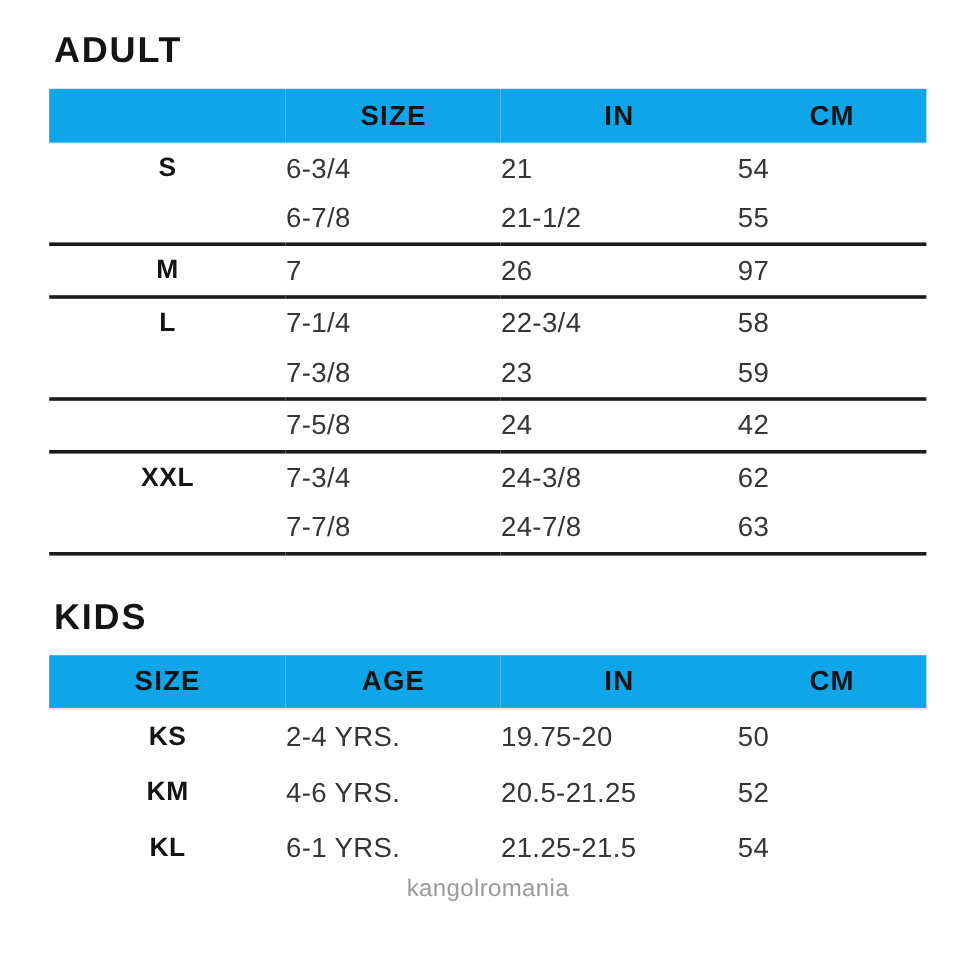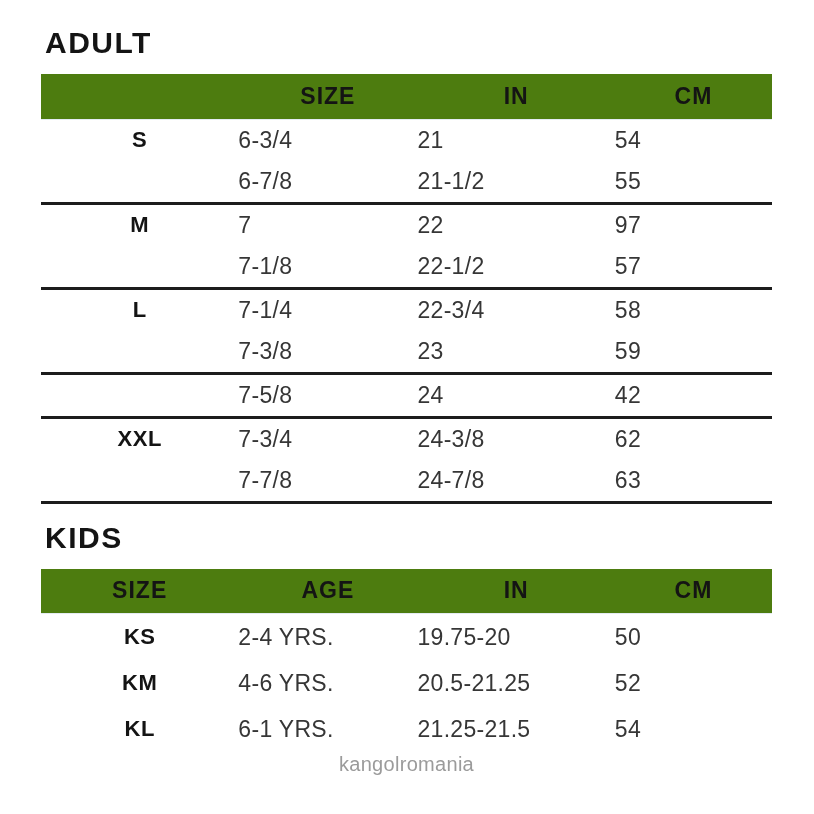--- a/index.html
+++ b/index.html
@@ -2,24 +2,24 @@
 <html><head>
 <meta charset="utf-8">
 <style>
   html,body{margin:0;padding:0;background:#ffffff;}
   body{font-family:"Liberation Sans",sans-serif;-webkit-font-smoothing:antialiased;}
   .page{width:814px;height:812px;box-sizing:border-box;padding:28px 0 0 41px;overflow:hidden;background:#ffffff;}
   .section-title{
     font-size:30px;font-weight:bold;color:#141414;letter-spacing:1.5px;
     line-height:1;margin:0 0 16px 4px;
   }
-  .kids-title{margin-top:19px;}
+  .kids-title{margin-top:37px;}
   table{width:731px;border-collapse:collapse;table-layout:fixed;}
   col.c1{width:27%;} col.c2{width:24.5%;} col.c3{width:27%;} col.c4{width:21.5%;}
-  thead tr{background:#4d7c0f;height:45px;}
+  thead tr{background:#0ea5e9;height:45px;}
   th{
     font-size:23px;font-weight:bold;color:#141414;letter-spacing:1px;
     text-align:center;padding:0;border-bottom:1px solid #e4ebf2;
   }
   .adult-table tbody{border-bottom:3px solid #1c1c1c;}
   .adult-table td{height:41px;padding:0;}
   .kids-table td{height:46px;padding:0;}
   td.lbl{font-weight:bold;color:#141414;font-size:22px;letter-spacing:0.5px;text-align:center;}
   td.val{color:#363636;font-size:23px;font-weight:normal;letter-spacing:0.3px;}
   .watermark{
@@ -60,28 +60,22 @@
         <td class="lbl"></td>
         <td class="val">6-7/8</td>
         <td class="val">21-1/2</td>
         <td class="val">55</td>
       </tr>
     </tbody>
     <tbody>
       <tr>
         <td class="lbl">M</td>
         <td class="val">7</td>
-        <td class="val">22</td>
+        <td class="val">26</td>
         <td class="val">97</td>
-      </tr>
-      <tr>
-        <td class="lbl"></td>
-        <td class="val">7-1/8</td>
-        <td class="val">22-1/2</td>
-        <td class="val">57</td>
       </tr>
     </tbody>
     <tbody>
       <tr>
         <td class="lbl">L</td>
         <td class="val">7-1/4</td>
         <td class="val">22-3/4</td>
         <td class="val">58</td>
       </tr>
       <tr>

